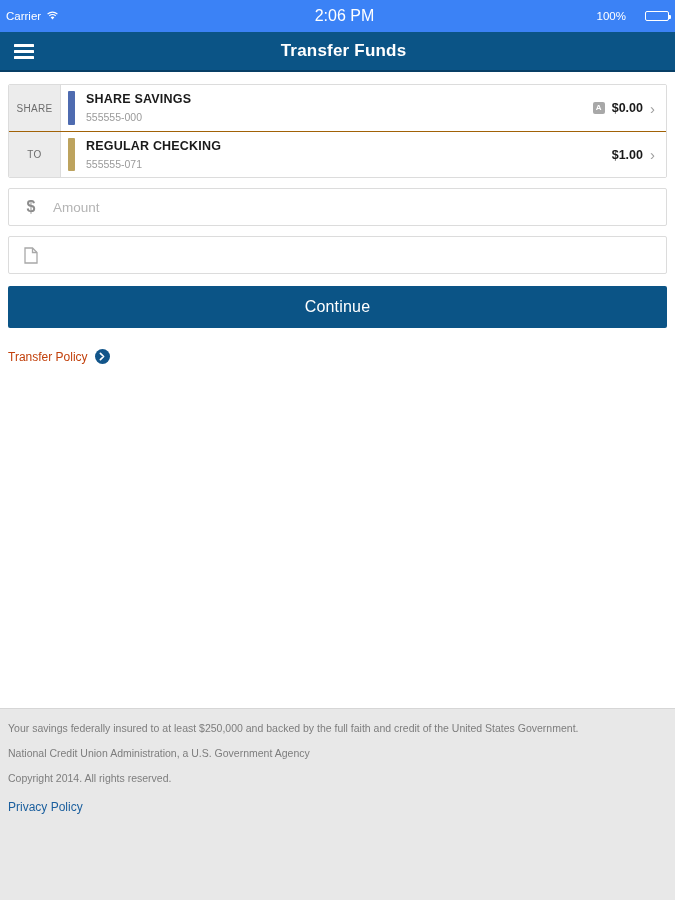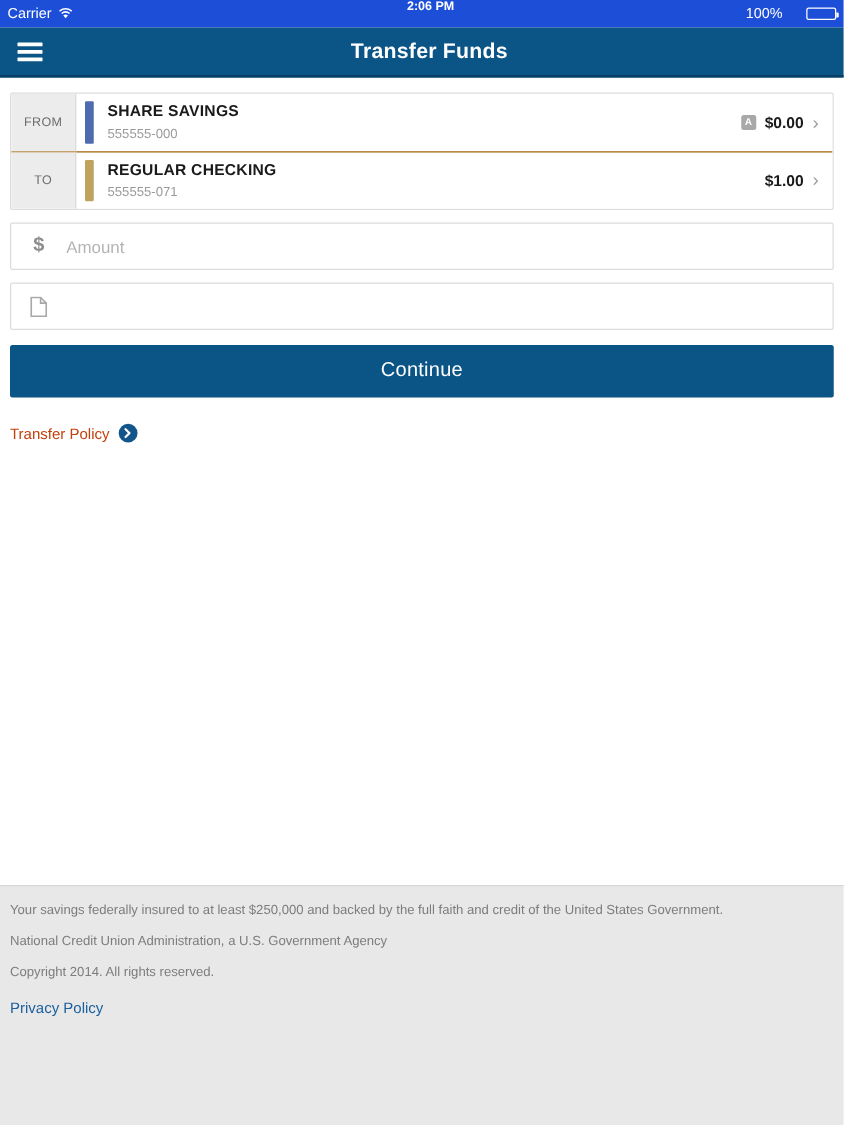--- a/index.html
+++ b/index.html
@@ -8,39 +8,40 @@
     width: 675px;
     height: 900px;
     background: #ffffff;
     font-family: "Liberation Sans", sans-serif;
     overflow: hidden;
     position: relative;
   }
 
   
   .status-bar {
-    height: 22px;
-    background: #1d4ed8;
+    height: 32px;
+    background: #3b82f6;
     color: #ffffff;
     display: flex;
+    align-items: center;
     padding: 0 6px;
     font-size: 11.5px;
     position: relative;
   }
   .status-left {
     display: flex;
     align-items: center;
     gap: 5px;
   }
   .status-center {
     position: absolute;
     left: 14px; right: 0;
     text-align: center;
-    font-size: 10px;
-    font-weight: bold;
+    font-size: 16px;
+    font-weight: normal;
     pointer-events: none;
   }
   .status-right {
     margin-left: auto;
     display: flex;
     align-items: center;
     gap: 19px;
     font-size: 11.5px;
   }
   .wifi-icon { display: block; }
@@ -318,21 +319,21 @@
       <span></span>
   </div>
   <div class="nav-title">Transfer Funds</div>
 </div>
 
 <div class="content">
 
   <div class="account-card">
 
     <div class="account-row">
-      <div class="acct-label">FROM</div>
+      <div class="acct-label">SHARE</div>
       <div class="acct-colorbar" style="background:#4e6bb0"></div>
       <div class="acct-info">
         <div class="acct-name">SHARE SAVINGS</div>
         <div class="acct-number">555555-000</div>
       </div>
       <div class="acct-right">
         <span class="acct-badge">A</span>
         <span class="acct-balance">$0.00</span>
         <span class="chevron-right">›</span>
       </div>

